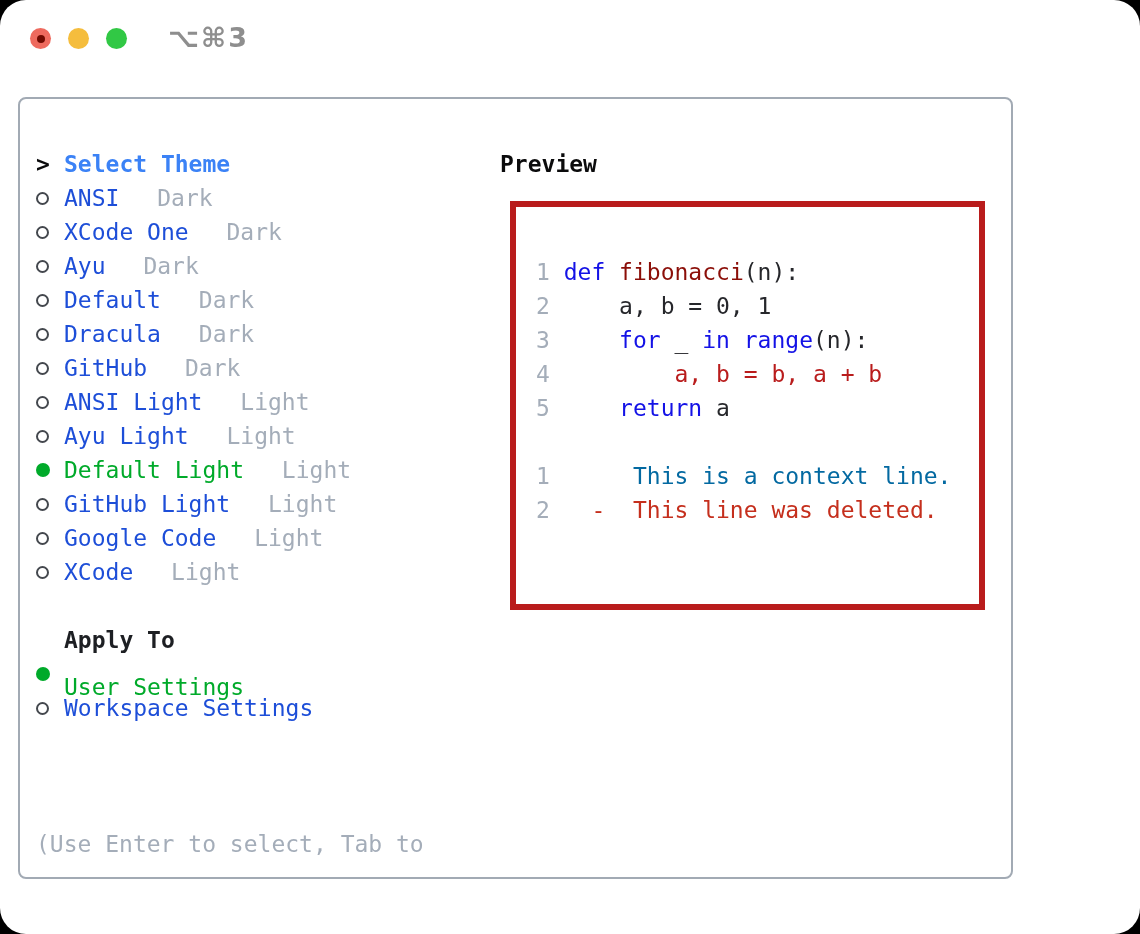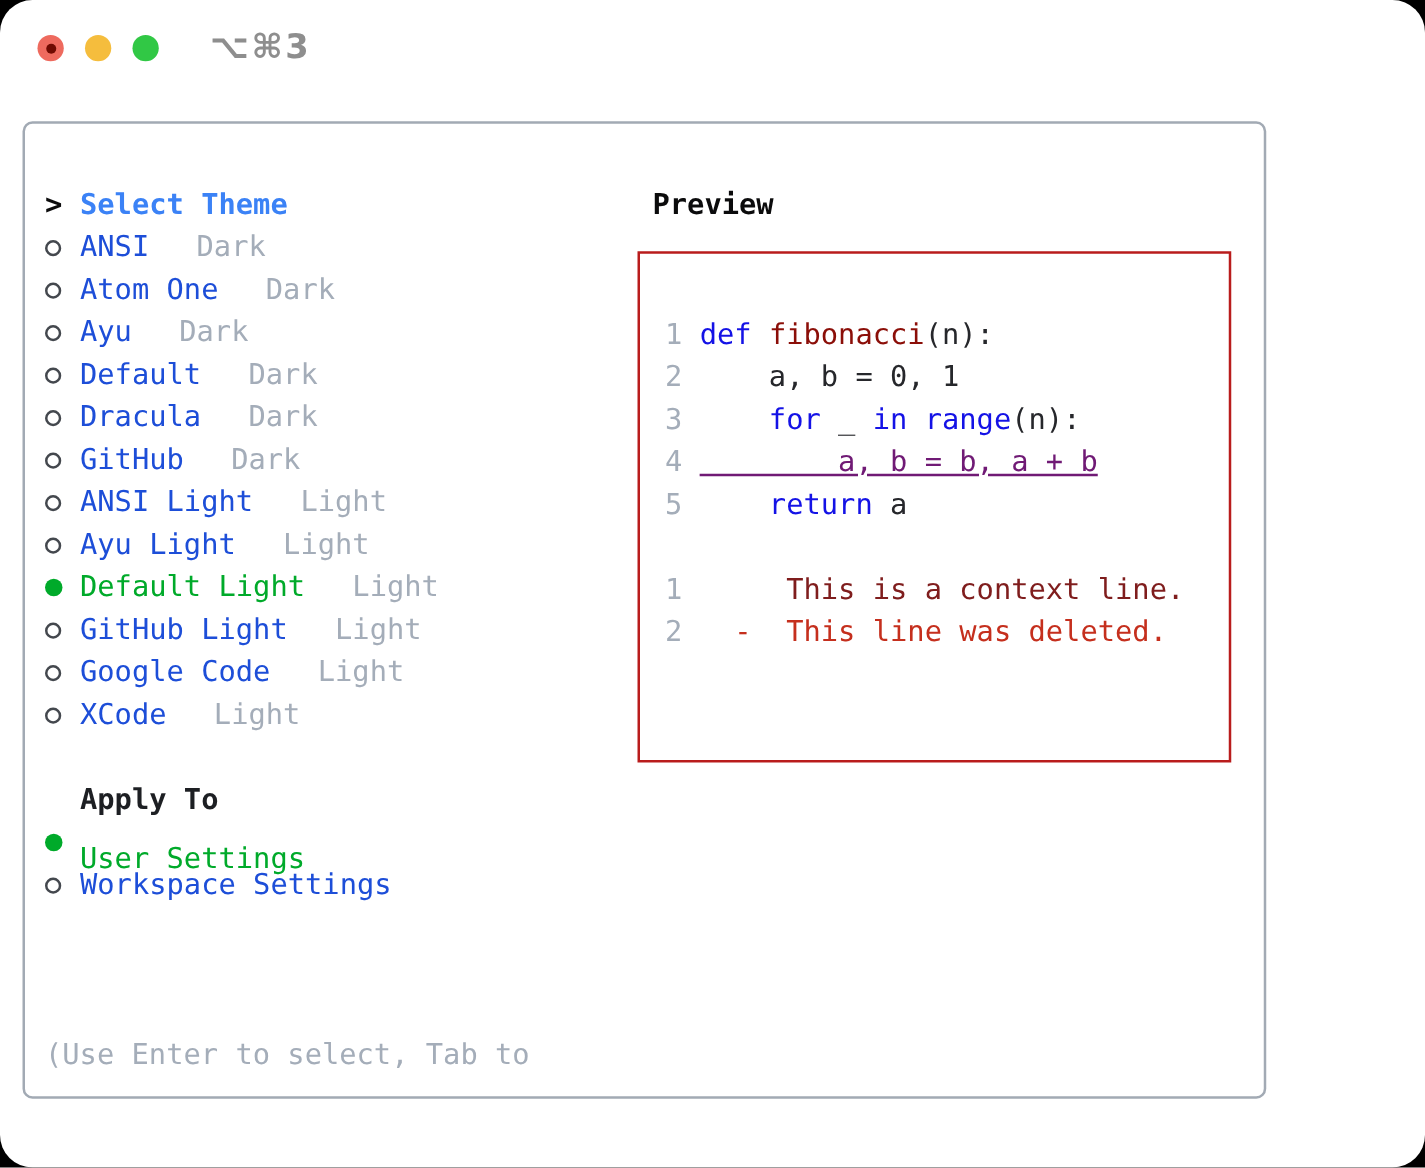--- a/index.html
+++ b/index.html
@@ -40,26 +40,26 @@
   }
   .circle.filled{width:14px;height:14px;border:none;}
   .header-label{font-weight:700;color:#3b82f6;}
   .item-name{color:#1d4ed8;}
   .variant{color:#a4adb9;margin-left:24px;}
   .apply-label{color:#1d1f23;font-weight:bold;}
   .help{margin-top:34px;font-size:23px;line-height:34px;color:#a4adb9;white-space:pre;}
   .spacer{height:34px;}
   
   .preview-label{
-    position:absolute;left:502px;top:48px;height:34px;line-height:34px;
+    position:absolute;left:480px;top:48px;height:34px;line-height:34px;
     font-size:23px;font-weight:700;color:#0b0b0c;
   }
   .preview-box{
     position:absolute;left:490px;top:102px;width:475px;height:409px;
-    border:2px solid #b91c1c;background:#fff;box-sizing:border-box;overflow:hidden;
+    border:6px solid #b91c1c;background:#fff;box-sizing:border-box;overflow:hidden;
   }
   #code{padding:48px 0 0 20px;font-size:23px;}
   .code-line{height:34px;line-height:34px;white-space:pre;}
   .lineno{color:#a4adb9;}
 </style>
 </head>
 <body>
 
 <div class="window">
 
@@ -75,21 +75,21 @@
   <div class="mainbox">
 
     <div class="leftcol">
       <div class="row">
         <span class="marker arrow">&gt;</span>
         <span class="header-label">Select Theme</span>
       </div>
 
       <div id="themes">
           <div class="row"><span class="marker"><span class="circle"></span></span><span class="item-name">ANSI</span><span class="variant"> Dark</span></div>
-          <div class="row"><span class="marker"><span class="circle"></span></span><span class="item-name">Atom One</span><span class="variant"> Dark</span></div>
+          <div class="row"><span class="marker"><span class="circle"></span></span><span class="item-name">XCode One</span><span class="variant"> Dark</span></div>
           <div class="row"><span class="marker"><span class="circle"></span></span><span class="item-name">Ayu</span><span class="variant"> Dark</span></div>
           <div class="row"><span class="marker"><span class="circle"></span></span><span class="item-name">Default</span><span class="variant"> Dark</span></div>
           <div class="row"><span class="marker"><span class="circle"></span></span><span class="item-name">Dracula</span><span class="variant"> Dark</span></div>
           <div class="row"><span class="marker"><span class="circle"></span></span><span class="item-name">GitHub</span><span class="variant"> Dark</span></div>
           <div class="row"><span class="marker"><span class="circle"></span></span><span class="item-name">ANSI Light</span><span class="variant"> Light</span></div>
           <div class="row"><span class="marker"><span class="circle"></span></span><span class="item-name">Ayu Light</span><span class="variant"> Light</span></div>
           <div class="row"><span class="marker"><span class="circle filled" style="background: rgb(0, 170, 42);"></span></span><span class="item-name" style="color: rgb(0, 170, 42);">Default Light</span><span class="variant"> Light</span></div>
           <div class="row"><span class="marker"><span class="circle"></span></span><span class="item-name">GitHub Light</span><span class="variant"> Light</span></div>
           <div class="row"><span class="marker"><span class="circle"></span></span><span class="item-name">Google Code</span><span class="variant"> Light</span></div>
           <div class="row"><span class="marker"><span class="circle"></span></span><span class="item-name">XCode</span><span class="variant"> Light</span></div>
@@ -113,22 +113,22 @@
       </div>
     </div>
 
     <div class="preview-label">Preview</div>
 
     <div class="preview-box">
       <div id="code">
           <div class="code-line"><span class="lineno">1 </span><span style="color: rgb(20, 18, 230);">def</span><span style="color: rgb(38, 39, 43);"> </span><span style="color: rgb(139, 14, 8);">fibonacci</span><span style="color: rgb(38, 39, 43);">(n):</span></div>
           <div class="code-line"><span class="lineno">2 </span><span style="color: rgb(38, 39, 43); margin-top: 48px;">    a, b = 0, 1</span></div>
           <div class="code-line"><span class="lineno">3 </span><span style="color: rgb(38, 39, 43);">    </span><span style="color: rgb(20, 18, 230);">for</span><span style="color: rgb(38, 39, 43);"> _ </span><span style="color: rgb(20, 18, 230);">in</span><span style="color: rgb(38, 39, 43);"> </span><span style="color: rgb(20, 18, 230);">range</span><span style="color: rgb(38, 39, 43);">(n):</span></div>
-          <div class="code-line"><span class="lineno">4 </span><span style="color: #701a75; text-decoration: underline;">        a, b = b, a + b</span></div>
+          <div class="code-line"><span class="lineno">4 </span><span style="color: #b91c1c;">        a, b = b, a + b</span></div>
           <div class="code-line"><span class="lineno">5 </span><span style="color: rgb(38, 39, 43);">    </span><span style="color: rgb(20, 18, 230);">return</span><span style="color: rgb(38, 39, 43);"> a</span></div>
           <div class="code-line"><span class="lineno"> </span></div>
-          <div class="code-line"><span class="lineno">1 </span><span style="color: #7f1d1d;">     This is a context line.</span></div>
+          <div class="code-line"><span class="lineno">1 </span><span style="color: #0369a1;">     This is a context line.</span></div>
           <div class="code-line"><span class="lineno">2 </span><span style="color: rgb(197, 47, 29);">  -  This line was deleted.</span></div>
         </div>
     </div>
 
   </div>
 </div>
 
 </body></html>

